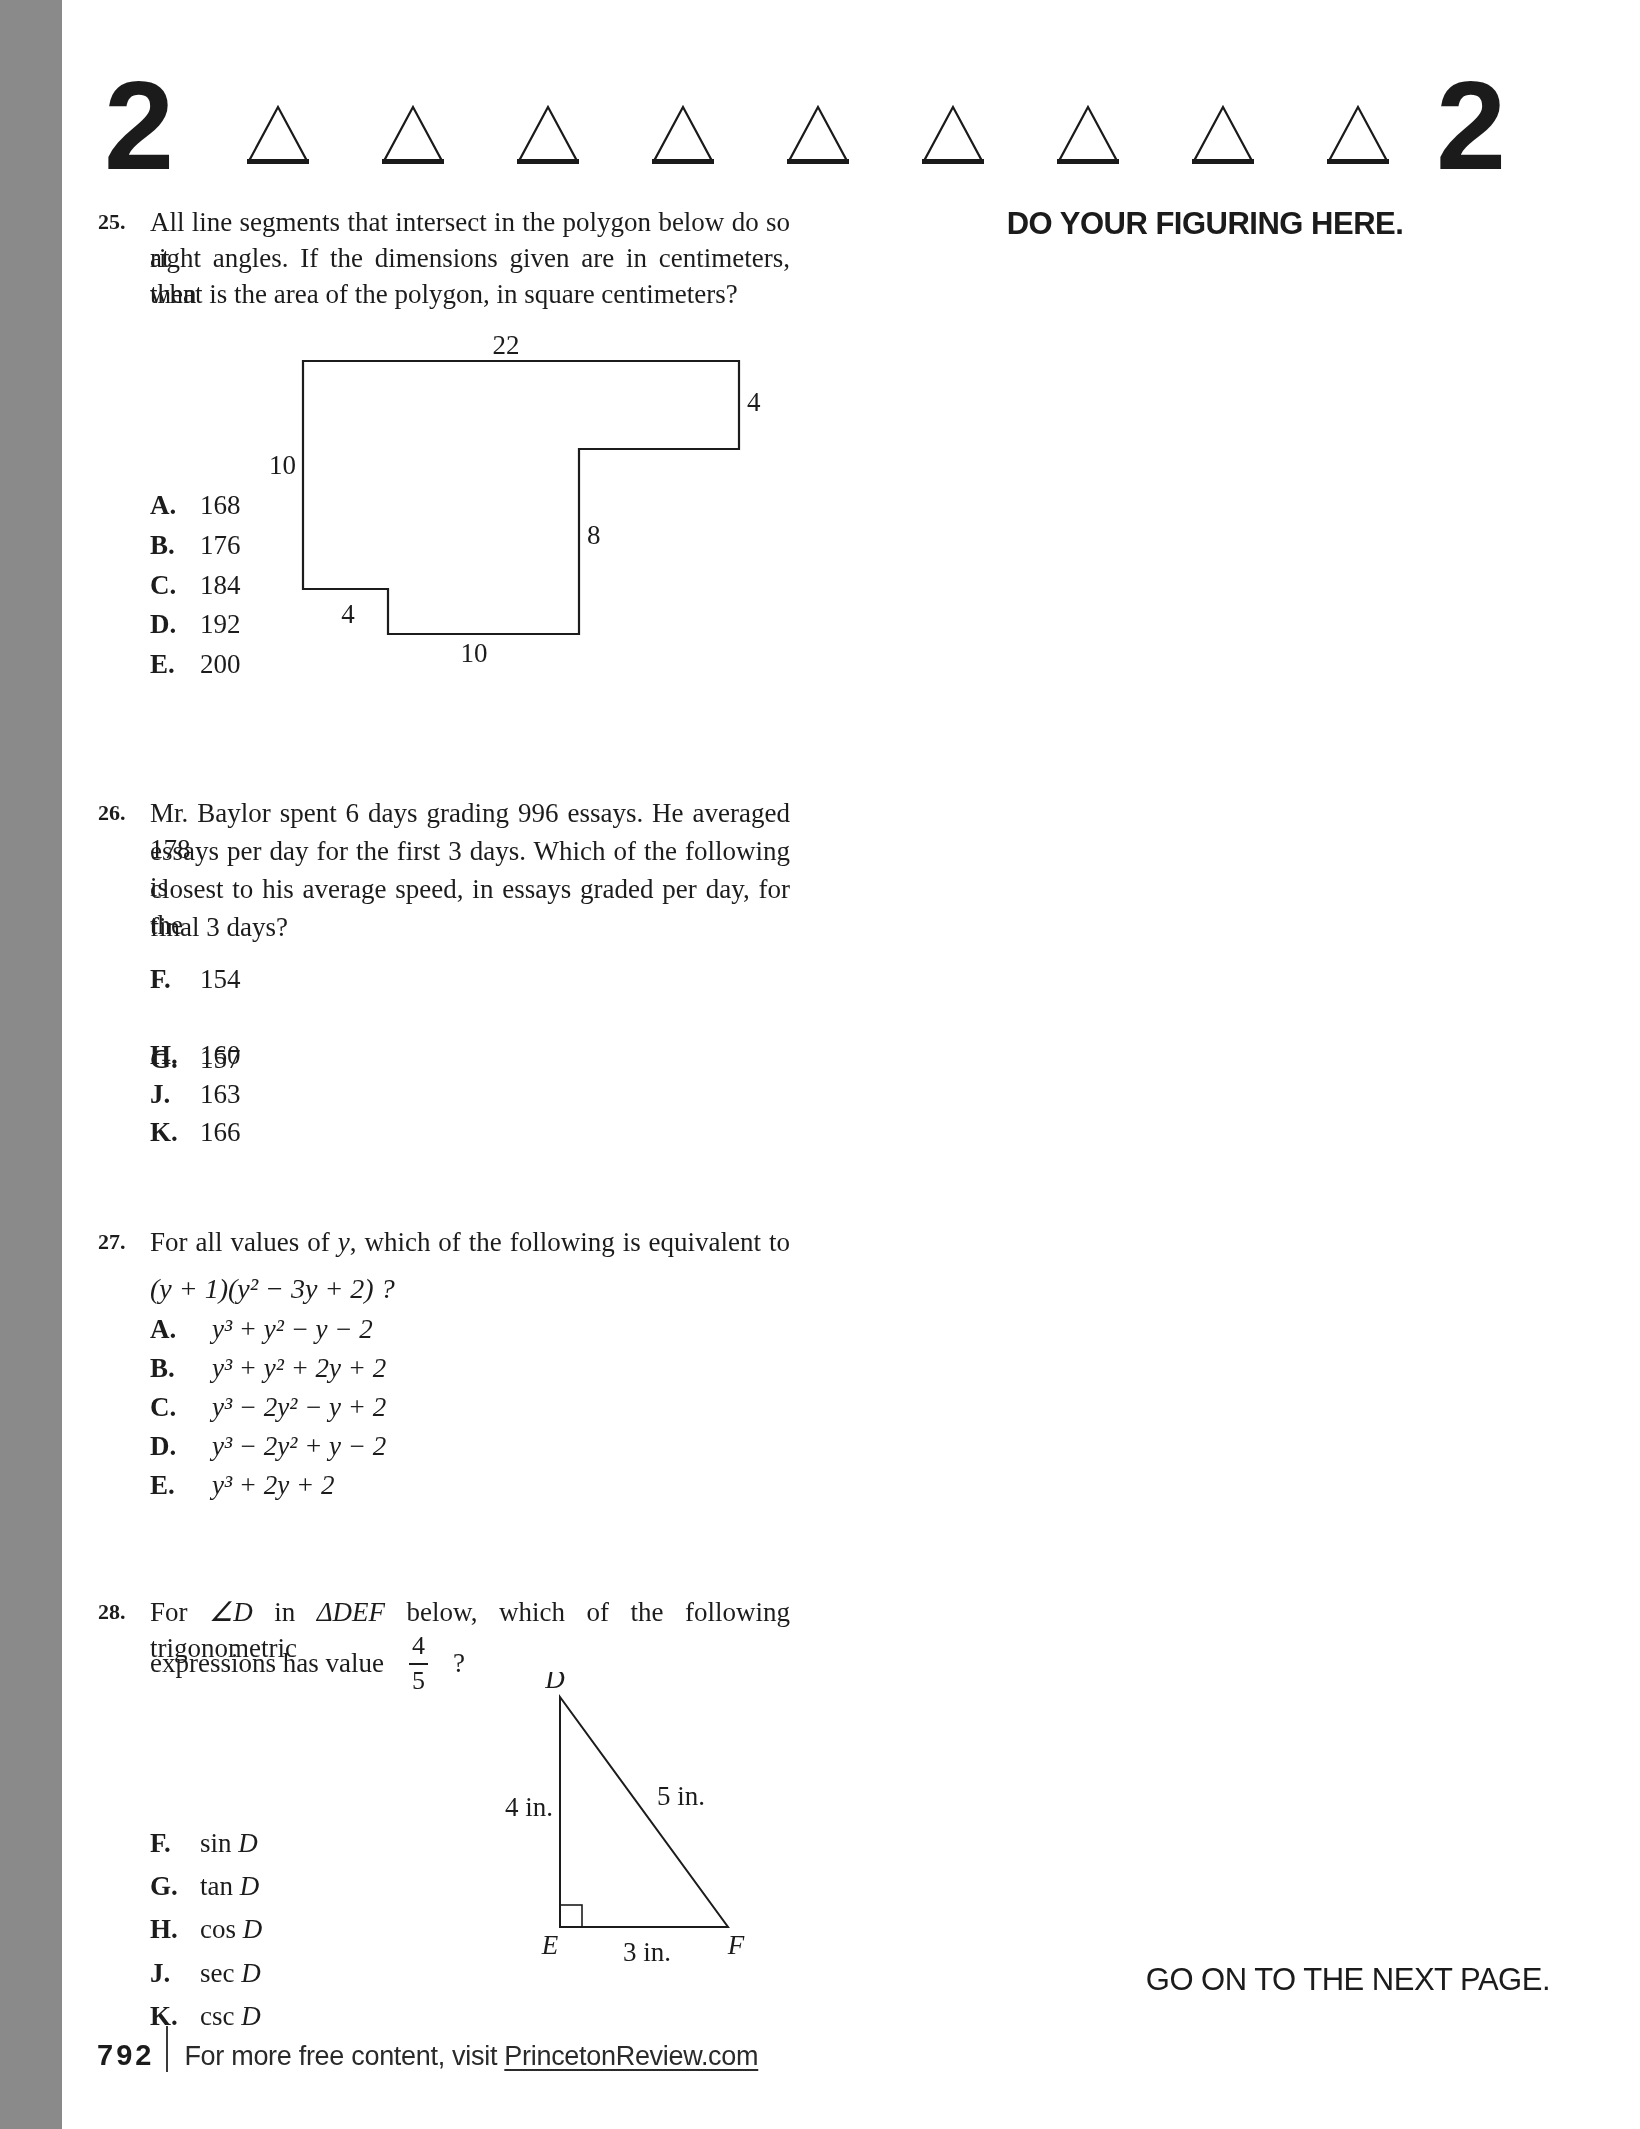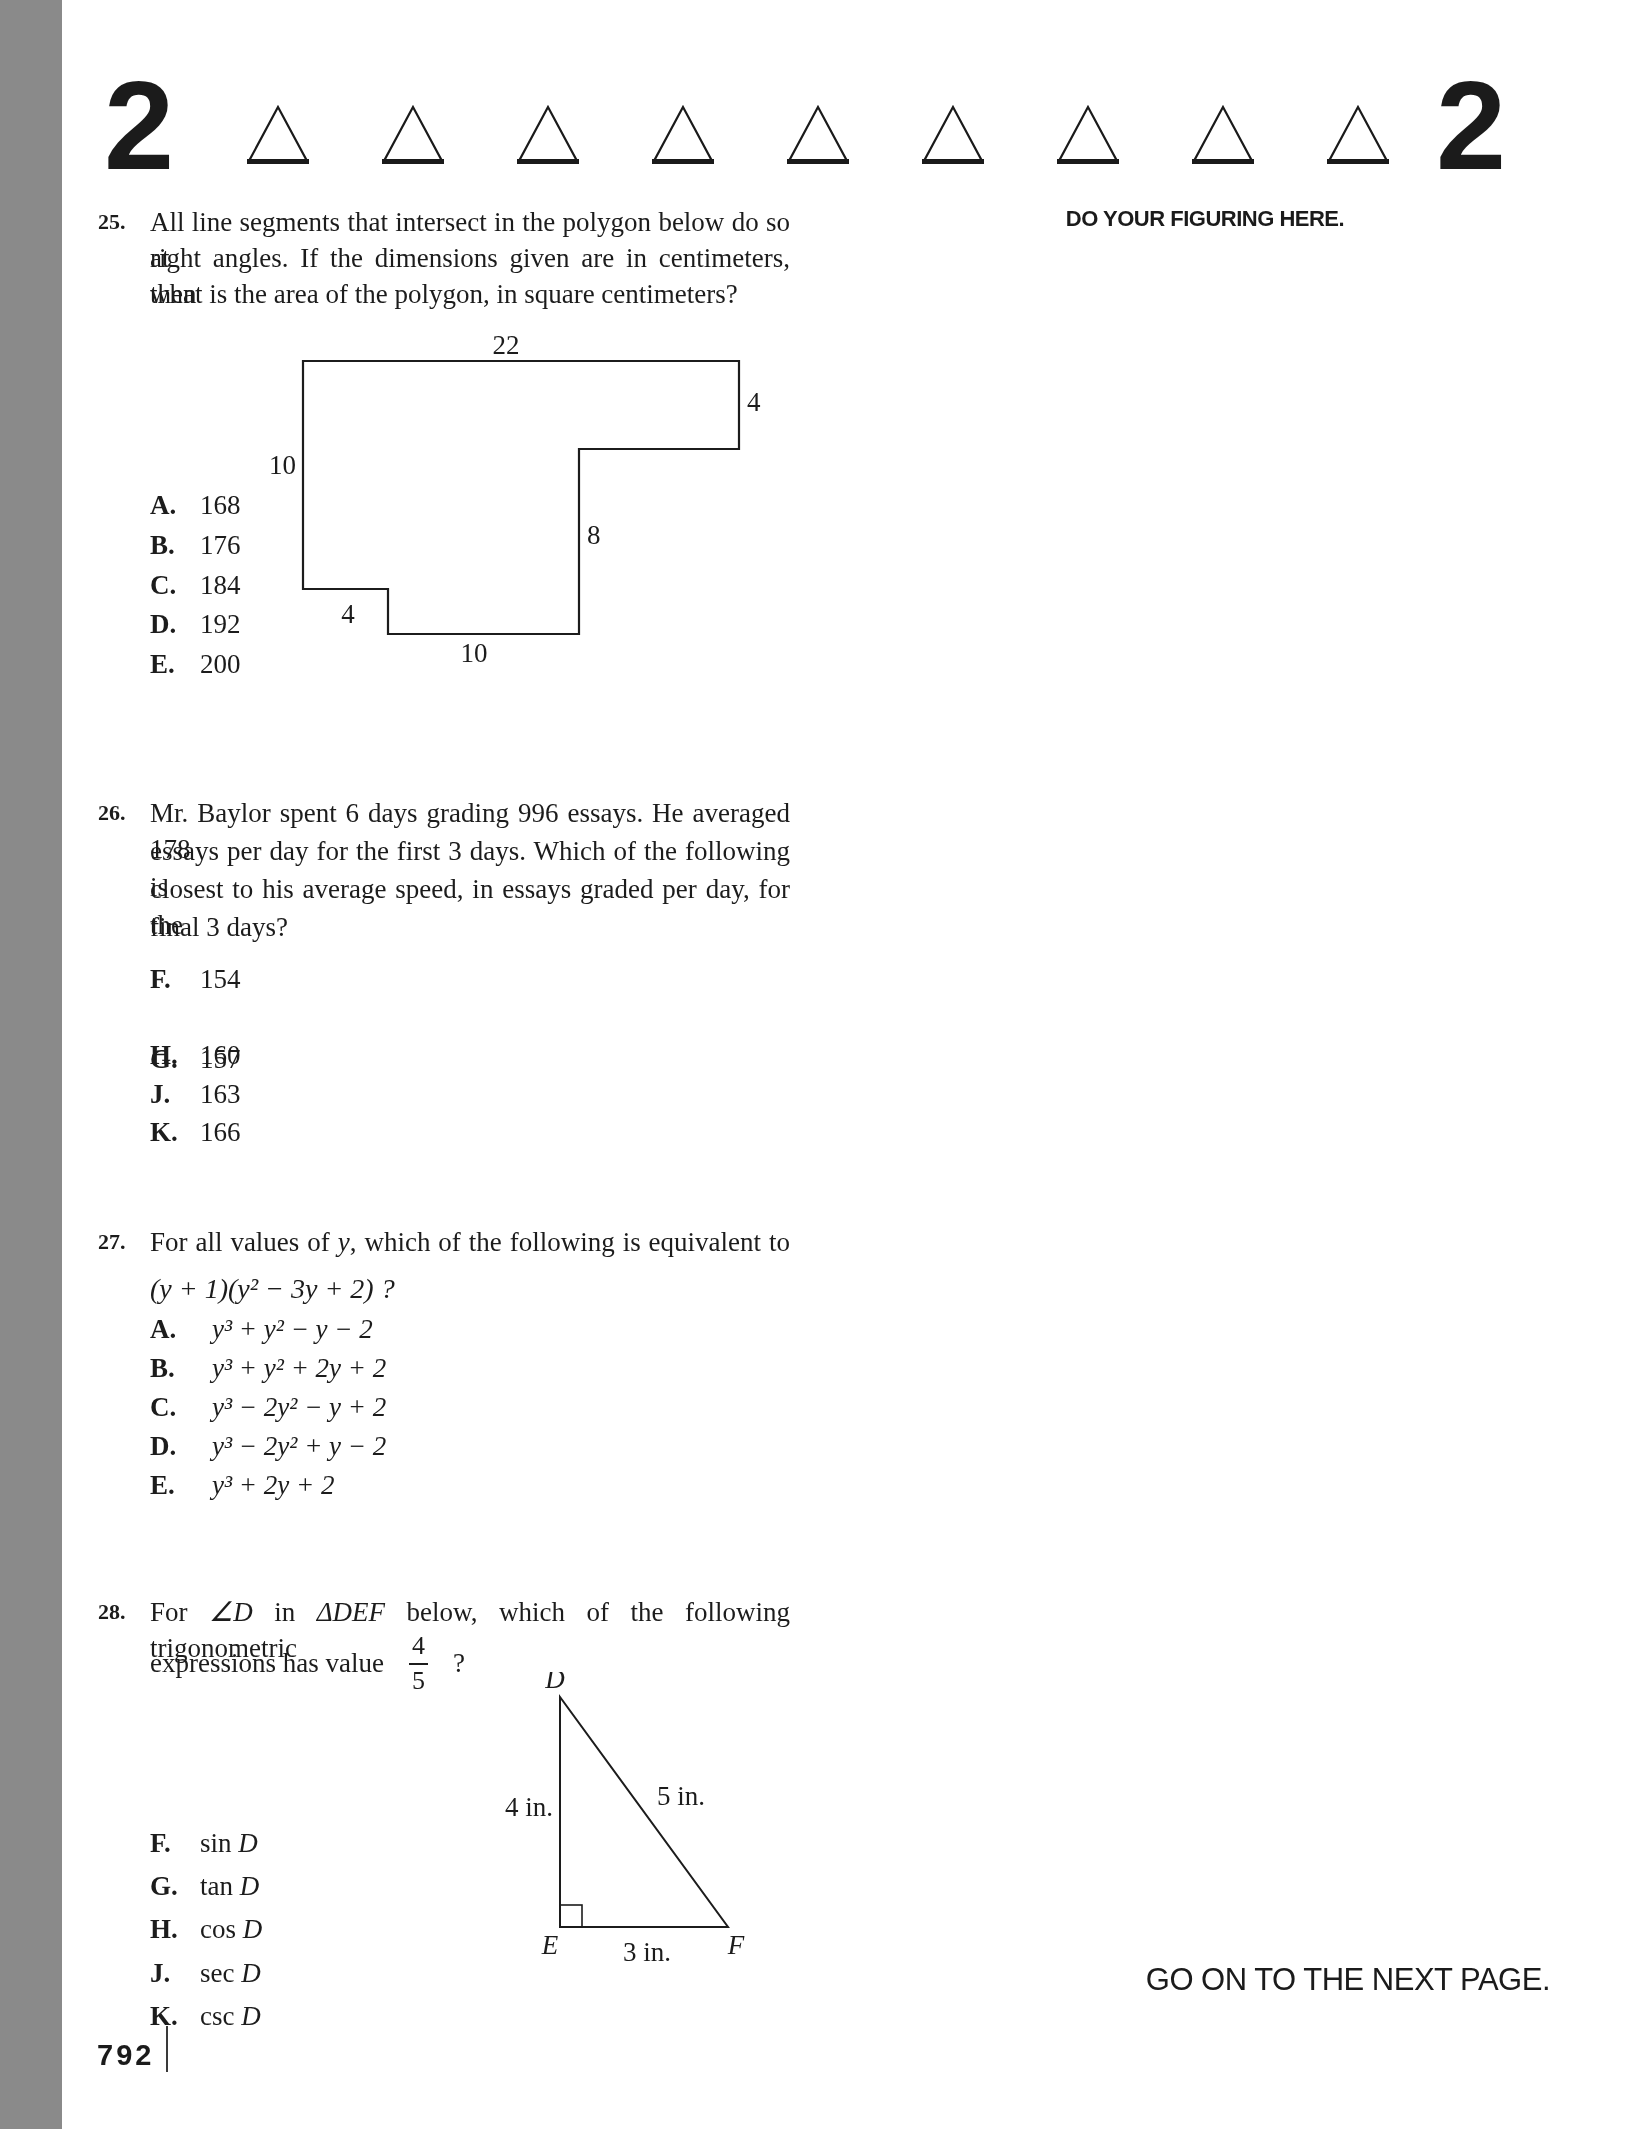--- a/index.html
+++ b/index.html
@@ -11,21 +11,21 @@
   .big2{
     position:absolute;top:66px;font-family:"Liberation Sans",sans-serif;
     font-weight:bold;font-size:126px;line-height:120px;letter-spacing:-3px;color:#1b1b1b;
   }
   .big2.l{left:104px;}
   .big2.r{left:1436px;}
   .tri-row{position:absolute;left:243px;top:104px;width:1150px;height:62px;display:flex;justify-content:space-between;}
   .tri-row svg{display:block;}
   .figuring{
     position:absolute;left:985px;top:206px;width:440px;text-align:center;
-    font-family:"Liberation Sans",sans-serif;font-weight:bold;font-size:22px;letter-spacing:-0.5px;color:#1b1b1b;
+    font-family:"Liberation Sans",sans-serif;font-weight:bold;font-size:31px;letter-spacing:-0.5px;color:#1b1b1b;
   }
   .goon{
     position:absolute;left:1000px;top:1962px;width:550px;text-align:right;
     font-family:"Liberation Sans",sans-serif;font-weight:normal;font-size:31px;letter-spacing:-0.5px;color:#1b1b1b;
   }
   .qnum{position:absolute;left:98px;font-weight:bold;font-size:22px;line-height:36px;}
   .qline{position:absolute;left:150px;width:640px;font-size:27px;line-height:36px;white-space:nowrap;}
   .just{white-space:normal;text-align:justify;text-align-last:justify;}
   .it{font-style:italic;}
   .mathline{position:absolute;left:150px;font-size:28px;line-height:38px;font-style:italic;margin-top:12px;}
@@ -165,13 +165,14 @@
 <div class="choice" style="top:1869px"><span class="cl">G.</span><span>tan</span>&nbsp;<span class="it">D</span></div>
 <div class="choice" style="top:1912px"><span class="cl">H.</span><span>cos</span>&nbsp;<span class="it">D</span></div>
 <div class="choice" style="top:1956px"><span class="cl">J.</span><span>sec</span>&nbsp;<span class="it">D</span></div>
 <div class="choice" style="top:1999px"><span class="cl">K.</span><span>csc</span>&nbsp;<span class="it">D</span></div>
 
 <div class="goon">GO ON TO THE NEXT PAGE.</div>
 
 <div class="footer">
   <span class="pg">792</span>
   <span class="fsep"></span>
+  <span class="fnote"><span>For more free content, visit </span><span class="flink">PrincetonReview.com</span></span>
 </div>
 
 </body></html>

